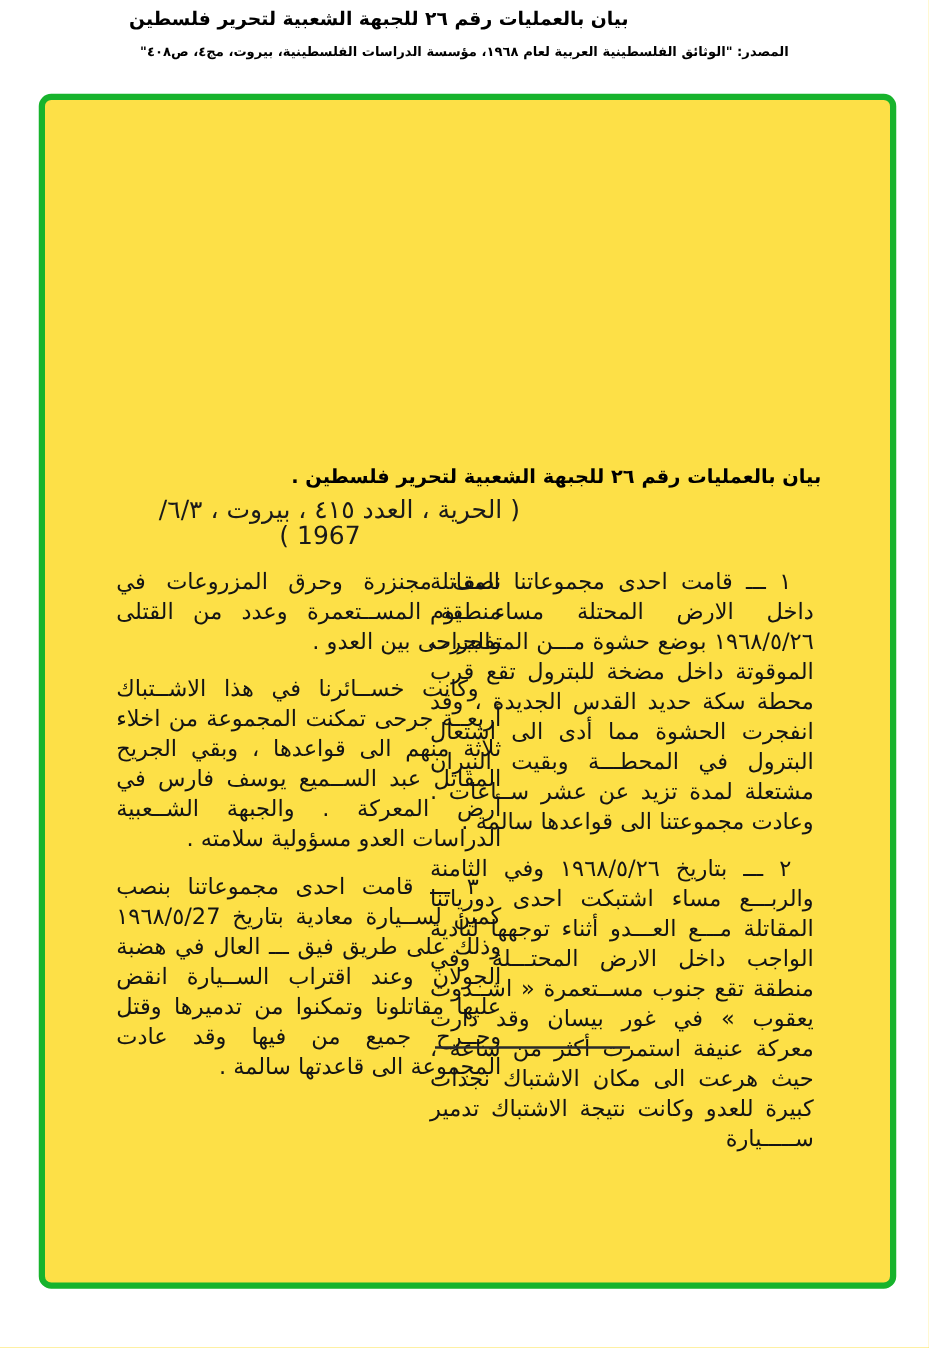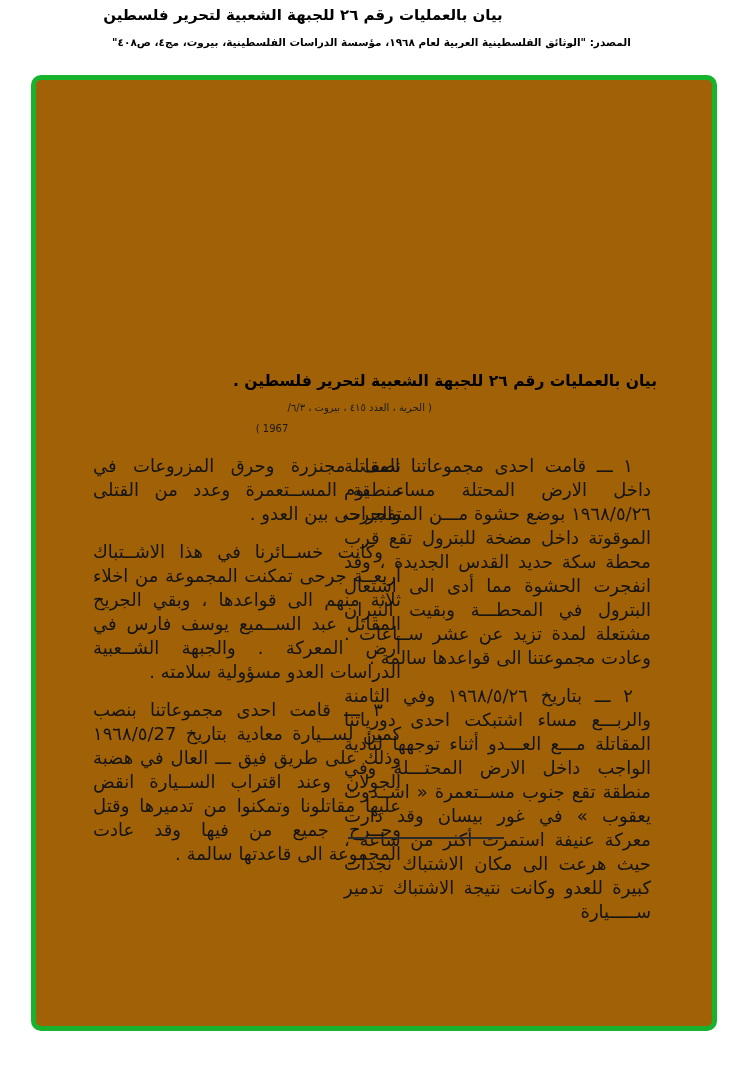--- a/index.html
+++ b/index.html
@@ -19,32 +19,32 @@
   .hdr-source{
     position:absolute;top:36px;left:0;width:743px;
     text-align:center;direction:rtl;
     font-size:10.5px;font-weight:bold;color:#000;
   }
   .green-box{
     position:absolute;left:31px;top:75px;
     width:676px;height:946px;
     border:5px solid #17b32c;
     border-radius:10px;
-    background:#a16207;
+    background:#fde047;
   }
   .doc-title{
     position:absolute;top:292px;right:55px;left:140px;
     direction:rtl;text-align:right;
     font-size:15.5px;font-weight:bold;color:#000;
     letter-spacing:.2px;
   }
   .doc-subtitle{
-    position:absolute;top:317px;left:76px;width:320px;
+    position:absolute;top:317px;left:60px;width:320px;
     direction:rtl;
-    font-size:10px;line-height:21px;color:#1a1a1a;
+    font-size:20px;line-height:21px;color:#1a1a1a;
   }
   .doc-subtitle .l1{text-align:right;}
   .doc-subtitle .l2{text-align:center;}
   .col{
     position:absolute;top:374px;
     direction:rtl;
     font-size:18px;line-height:24px;
     text-align:justify;text-justify:inter-word;
     color:#141414;
   }

